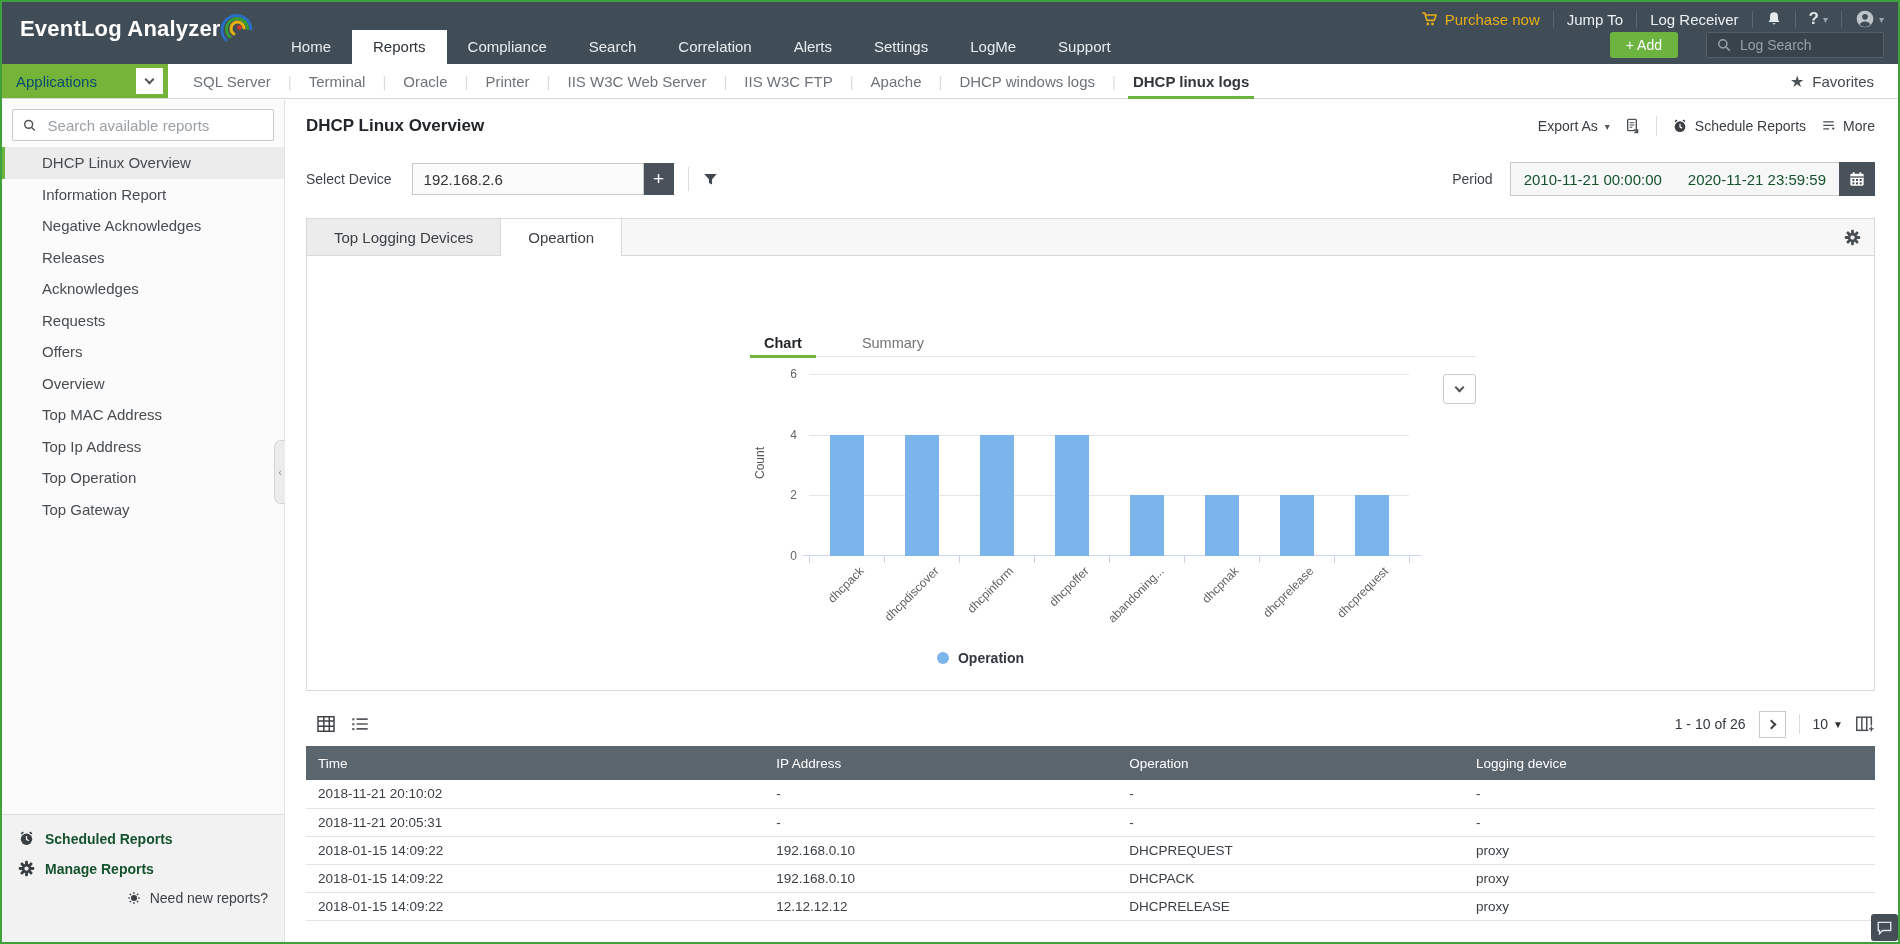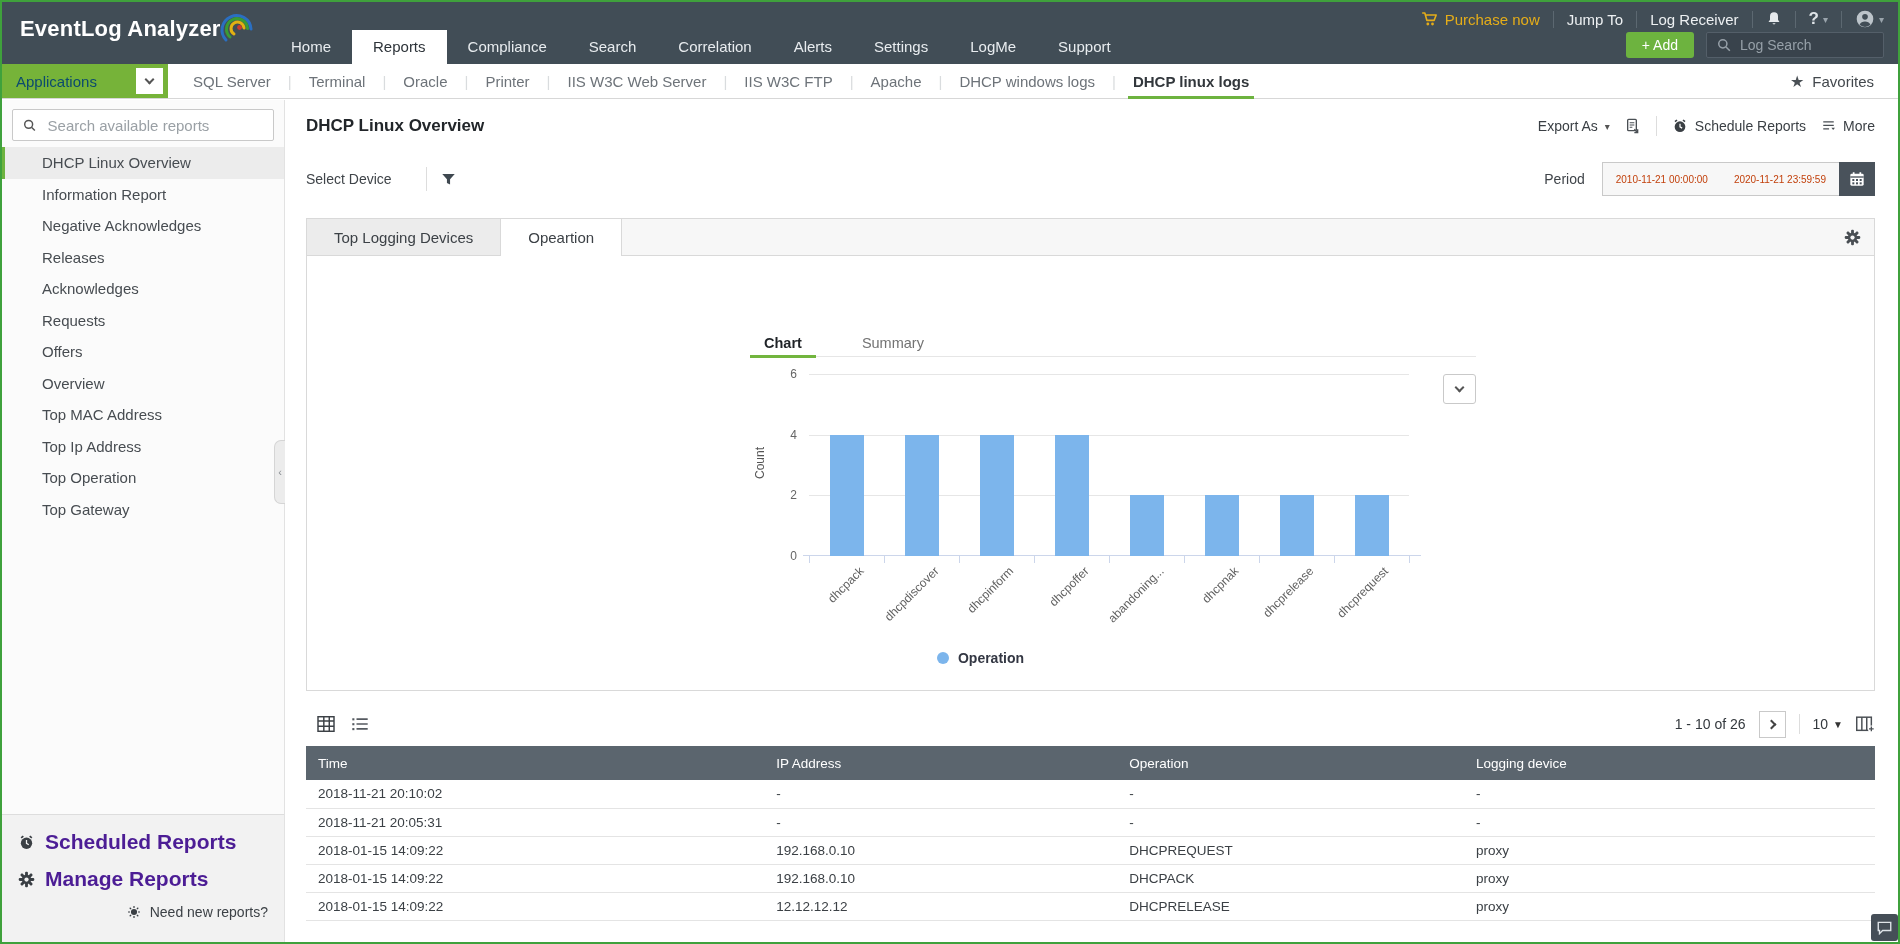--- a/index.html
+++ b/index.html
@@ -10,21 +10,21 @@
   .topbar{position:absolute;top:0;left:0;right:0;height:62px;background:#414d56;}
   .logo-wrap{position:absolute;left:18px;top:12px;display:flex;align-items:center;}
   .logo-text{color:#fff;font-size:22px;font-weight:bold;letter-spacing:.2px;}
   .main-nav{position:absolute;left:268px;bottom:0;display:flex;}
   .nav-item{line-height:34px;padding:0 21px;color:#e8ecef;font-size:15px;cursor:pointer;}
   .nav-item.active{background:#fff;color:#2d3339;}
   .util-row{position:absolute;top:7px;right:14px;display:flex;align-items:center;color:#edf0f2;font-size:15px;}
   .util-sep{width:1px;height:17px;background:#5c6871;margin:0 13px;}
   .purchase{color:#e5ad19;display:flex;align-items:center;gap:7px;cursor:pointer;}
   .caret{font-size:10px;color:#9aa4ac;margin-left:4px;}
-  .action-row{position:absolute;right:14px;bottom:6px;display:flex;gap:12px;align-items:center;border-radius:9px;}
+  .action-row{position:absolute;right:14px;bottom:6px;display:flex;gap:28px;align-items:center;border-radius:9px;}
   .add-btn{background:#6db33f;color:#fff;font-size:14px;padding:5px 16px;border-radius:3px;cursor:pointer;display:flex;gap:6px;align-items:center;}
   .log-search{background:#39434c;border:1px solid #545f69;color:#96a0a8;width:178px;padding:4px 10px;font-size:14px;display:flex;gap:9px;align-items:center;border-radius:2px;cursor:pointer;}
   
   .tabstrip{position:absolute;top:62px;left:0;right:0;height:35px;background:#fff;border-bottom:1px solid #d7d7d7;display:flex;align-items:stretch;}
   .apps-btn{width:166px;background:#76b339;display:flex;align-items:center;justify-content:space-between;padding:0 5px 0 14px;color:#0c4a6e;font-size:15px;cursor:pointer;flex:none;}
   .apps-chev-box{width:27px;height:26px;background:#fff;border:1px solid #fff;display:flex;align-items:center;justify-content:center;}
   .chev{width:7px;height:7px;border-right:2px solid #555;border-bottom:2px solid #555;transform:rotate(45deg);margin-top:-3px;}
   .report-tabs{display:flex;align-items:center;margin-left:8px;font-size:15px;color:#6d7379;}
   .rtab{padding:0 17px;line-height:33px;position:relative;cursor:pointer;white-space:nowrap;}
   .rtab.active{color:#32373c;font-weight:bold;}
@@ -38,38 +38,38 @@
   .search-box input{border:0;outline:0;background:transparent;font-size:15px;color:#555;width:100%;font-family:inherit;}
   .search-box input::placeholder{color:#9aa0a5;}
   .group-header{margin:24px 14px 8px 14px;font-size:15px;font-weight:bold;color:#2d3237;display:flex;justify-content:space-between;align-items:center;}
   .group-caret{width:7px;height:7px;border-right:2px solid #666;border-bottom:2px solid #666;transform:rotate(45deg);margin-right:8px;cursor:pointer;}
   .report-list{list-style:none;margin:6px 0 0 0;padding:0;font-size:15px;color:#474c51;}
   .report-list li{line-height:31.5px;padding-left:40px;cursor:pointer;position:relative;white-space:nowrap;}
   .report-list li.selected{background:#ececec;}
   .report-list li.selected::before{content:"";position:absolute;left:0;top:0;bottom:0;width:3px;background:#6db33f;}
   .collapse-handle{position:absolute;right:-1px;top:340px;width:11px;height:64px;background:#ececec;border:1px solid #d5d5d5;border-right:0;border-radius:7px 0 0 7px;display:flex;align-items:center;justify-content:center;color:#8a8f94;font-size:11px;cursor:pointer;}
   .sidebar-footer{position:absolute;left:0;right:0;bottom:0;height:128px;background:#f2f2f2;border-top:1px solid #ddd;padding:15px 16px 0 16px;}
-  .sf-item{display:flex;gap:10px;align-items:center;font-size:21px;font-weight:bold;color:#4c1d95;margin-bottom:13px;cursor:pointer;}
+  .sf-item{display:flex;gap:10px;align-items:center;font-size:14px;font-weight:bold;color:#14532d;margin-bottom:13px;cursor:pointer;}
   .sf-need{display:flex;gap:8px;align-items:center;justify-content:flex-end;font-size:14px;color:#3c4146;margin-top:10px;cursor:pointer;}
   
   .main{position:absolute;left:284px;top:98px;right:0;bottom:0;background:#fff;padding:0 23px 0 20px;}
   .title-row{display:flex;align-items:center;margin-top:14px;height:24px;}
   .page-title{font-size:17px;color:#22262a;font-weight:bold;margin:0;}
   .actions{margin-left:auto;display:flex;align-items:center;gap:15px;font-size:14px;color:#3a3f44;}
   .act{display:flex;align-items:center;gap:7px;cursor:pointer;}
   .act-sep{width:1px;height:20px;background:#ddd;}
   .filter-row{display:flex;align-items:center;margin-top:24px;height:34px;}
   .flabel{font-size:14px;color:#3f4449;margin-right:20px;}
   .device-box{display:flex;align-items:stretch;}
   .device-input{width:232px;height:32px;border:1px solid #c9c9c9;background:#fbfbfb;padding:0 11px;font-size:15px;color:#333;font-family:inherit;outline:0;}
   .dark-btn{width:30px;height:32px;background:#49525b;color:#fff;display:flex;align-items:center;justify-content:center;font-size:19px;cursor:pointer;border:0;}
   .vert-sep{width:1px;height:24px;background:#ddd;margin:0 14px;}
   .period-wrap{margin-left:auto;display:flex;align-items:center;gap:17px;}
   .period-box{display:flex;align-items:center;border:1px solid #c9c9c9;background:#f7f7f7;height:34px;}
-  .period-box .pdate{padding:0 13px;font-size:10px;color:#c2410c;cursor:pointer;}
+  .period-box .pdate{padding:0 13px;font-size:15px;color:#14532d;cursor:pointer;}
   .cal-btn{width:36px;height:34px;margin:-1px -1px -1px 0;}
   
   .panel{position:relative;margin-top:22px;height:473px;border:1px solid #d9d9d9;background:#fff;}
   .panel-tabs{height:37px;background:#f7f7f7;border-bottom:1px solid #d9d9d9;display:flex;}
   .ptab{padding:0 27px;line-height:37px;font-size:15px;color:#3c4146;background:#ececec;border-right:1px solid #d9d9d9;cursor:pointer;}
   .ptab.active{background:#fff;position:relative;}
   .ptab.active::after{content:"";position:absolute;left:0;right:0;bottom:-1px;height:1px;background:#fff;}
   .panel-gear{margin-left:auto;display:flex;align-items:center;padding-right:13px;cursor:pointer;}
   .panel-body{position:relative;height:434px;}
   .subtabs{position:absolute;left:451px;top:74px;width:718px;border-bottom:1px solid #e6e6e6;display:flex;}
@@ -296,20 +296,24 @@
               <path d="M3 5h18M3 11h18M3 17h10" stroke="#4a4f54" stroke-width="2.4"></path>
               <path d="M17 15l3 4 3-4z" fill="#4a4f54"></path>
             </svg>
           <span>More</span>
         </span>
       </div>
     </div>
 
     <div class="filter-row">
       <span class="flabel">Select Device</span>
+      <div class="device-box">
+        <input class="device-input" type="text" value="192.168.2.6" style="">
+        <button class="dark-btn">+</button>
+      </div>
       <span class="vert-sep"></span>
       <span style="cursor:pointer;">
         <svg width="15" height="15" viewBox="0 0 24 24">
             <path d="M2 3h20l-7.5 8.5V20l-5-2.6v-5.9z" fill="#3f4850"></path>
           </svg>
       </span>
       <div class="period-wrap">
         <span class="flabel" style="margin-right:0;">Period</span>
         <div class="period-box">
           <span class="pdate">2010-11-21 00:00:00</span>

